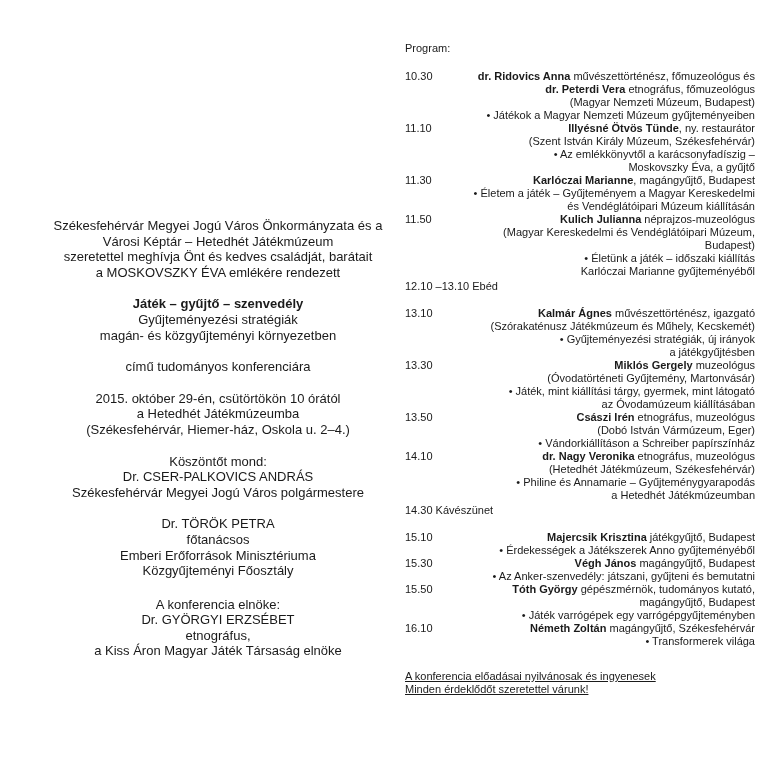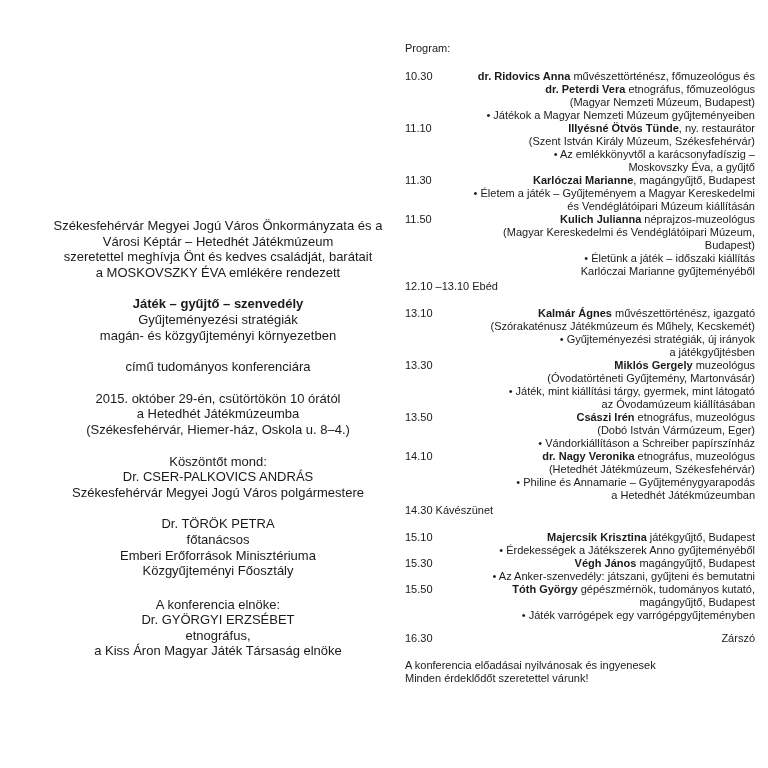--- a/index.html
+++ b/index.html
@@ -35,21 +35,21 @@
     font-size: 11px;
     line-height: 13px;
     white-space: nowrap;
   }
   .program-header { margin-bottom: 15px; }
   .entry { display: flex; }
   .entry.gap-before { margin-top: 10px; }
   .entry .time { width: 46px; flex: none; }
   .entry .content { flex: 1 1 auto; text-align: right; }
   .break-line { margin-top: 2px; margin-bottom: 14px; }
-  .footer { margin-top: 14px; }
+  .footer { margin-top: 22px; text-decoration: underline; }
 </style>
 </head>
 <body>
 
 <div class="page">
   <div class="left-col" id="left-col">
       <div class="block">
         <div class="line">Székesfehérvár Megyei Jogú Város Önkormányzata és a</div>
         <div class="line">Városi Képtár – Hetedhét Játékmúzeum</div>
         <div class="line">szeretettel meghívja Önt és kedves családját, barátait</div>
@@ -59,21 +59,21 @@
         <div class="line bold">Játék – gyűjtő – szenvedély</div>
         <div class="line">Gyűjteményezési stratégiák</div>
         <div class="line">magán- és közgyűjteményi környezetben</div>
       </div>
       <div class="block">
         <div class="line">című tudományos konferenciára</div>
       </div>
       <div class="block">
         <div class="line">2015. október 29-én, csütörtökön 10 órától</div>
         <div class="line">a Hetedhét Játékmúzeumba</div>
-        <div class="line">(Székesfehérvár, Hiemer-ház, Oskola u. 8–4.)</div>
+        <div class="line">(Székesfehérvár, Hiemer-ház, Oskola u. 2–4.)</div>
       </div>
       <div class="block">
         <div class="line">Köszöntőt mond:</div>
         <div class="line">Dr. CSER-PALKOVICS ANDRÁS</div>
         <div class="line">Székesfehérvár Megyei Jogú Város polgármestere</div>
       </div>
       <div class="block">
         <div class="line">Dr. TÖRÖK PETRA</div>
         <div class="line">főtanácsos</div>
         <div class="line">Emberi Erőforrások Minisztériuma</div>
@@ -177,24 +177,25 @@
           </div>
         </div>
         <div class="entry">
           <div class="time">15.50</div>
           <div class="content">
             <div class="pline"><span class="bold">Tóth György</span><span> gépészmérnök, tudományos kutató,</span></div>
             <div class="pline"><span>magángyűjtő, Budapest</span></div>
             <div class="pline"><span>• Játék varrógépek egy varrógépgyűjteményben</span></div>
           </div>
         </div>
-        <div class="entry gap-before">
-          <div class="time">16.30</div>
-          <div class="content">
-            <div class="pline"><span>Zárszó</span></div>
+        <div class="entry">
+          <div class="time">16.10</div>
+          <div class="content">
+            <div class="pline"><span class="bold">Németh Zoltán</span><span> magángyűjtő, Székesfehérvár</span></div>
+            <div class="pline"><span>• Transformerek világa</span></div>
           </div>
         </div>
       </div>
     <div class="footer" id="program-footer">
         <div>A konferencia előadásai nyilvánosak és ingyenesek</div>
         <div>Minden érdeklődőt szeretettel várunk!</div>
       </div>
   </div>
 </div>
 

